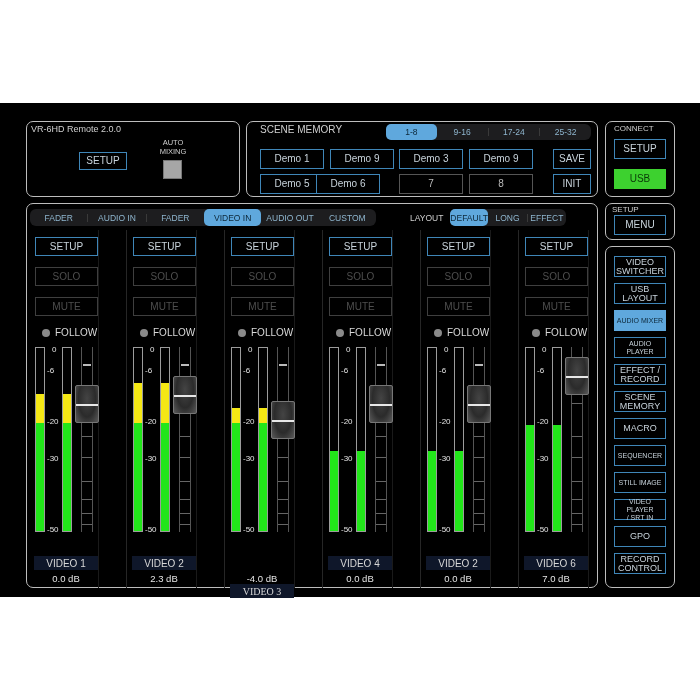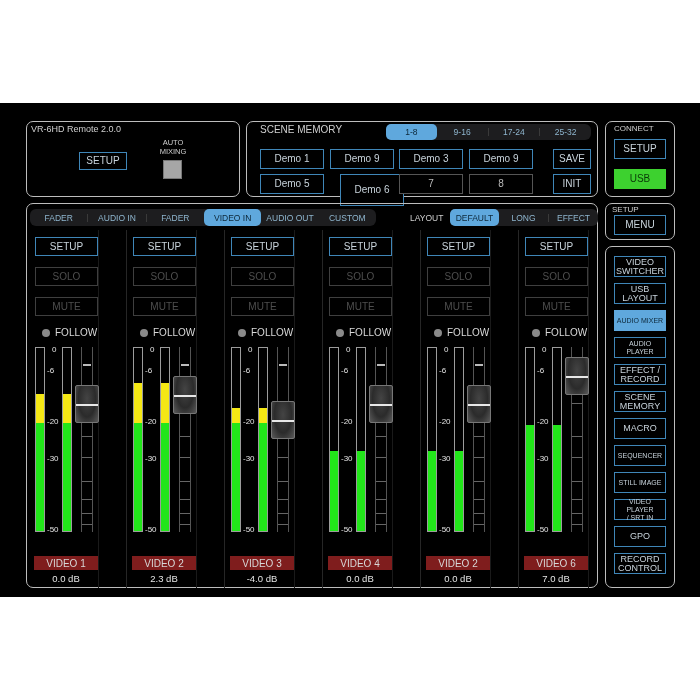--- a/index.html
+++ b/index.html
@@ -24,21 +24,21 @@
   .meter .g { position: absolute; left: 0; right: 0; bottom: 0; background: #22e61a; }
   .meter .y { position: absolute; left: 0; right: 0; background: #f5e814; }
   .scale { position: absolute; font-size: 8px; color: #e4e4e4; }
   .track { position: absolute; width: 12px; border-left: 1px solid #555; border-right: 1px solid #555; }
   .tick { position: absolute; left: 0; right: 0; height: 1px; background: #666; }
   .tick.hi { background: #bbb; height: 2px; left: 1px; right: 1px; }
   .knob { position: absolute; width: 24px; height: 38px; border: 1px solid #777; border-radius: 2px; background: radial-gradient(ellipse at 50% 35%, #444 0%, #2b2b2b 55%, #5a5a5a 100%); }
   .knob .line { position: absolute; left: 0; right: 0; top: 18px; height: 2px; background: #e8e8e8; }
   .follow { position: absolute; font-size: 10px; color: #d9d9d9; display: flex; align-items: center; gap: 5px; }
   .follow .dot { width: 8px; height: 8px; border-radius: 50%; background: #8a8a8a; }
-  .chname { position: absolute; width: 64px; height: 14px; background: #7f1d1d; color: #d7d7d7; font-size: 10px; display: flex; align-items: center; justify-content: center; }
+  .chname { position: absolute; width: 64px; height: 14px; background: #0f172a; color: #d7d7d7; font-size: 10px; display: flex; align-items: center; justify-content: center; }
   .chval { position: absolute; width: 64px; font-size: 9.5px; color: #e5e5e5; text-align: center; }
 </style>
 </head>
 <body>
 
 <div class="screen"></div>
 
 <div class="panel" style="left:26px;top:121px;width:214px;height:76px;"></div>
 <div class="lbl" style="left:31px;top:124px;font-size:9px;">VR-6HD Remote 2.0.0</div>
 <div class="btn" style="left:79px;top:152px;width:48px;height:18px;">SETUP</div>
@@ -56,21 +56,21 @@
   <div class="sep"></div>
   <div class="it">17-24</div>
   <div class="sep"></div>
   <div class="it">25-32</div>
 </div>
 <div class="btn" style="left:260px;top:149px;width:64px;height:20px;">Demo 1</div>
 <div class="btn" style="left:330px;top:149px;width:64px;height:20px;">Demo 9</div>
 <div class="btn" style="left:399px;top:149px;width:64px;height:20px;">Demo 3</div>
 <div class="btn" style="left:469px;top:149px;width:64px;height:20px;">Demo 9</div>
 <div class="btn" style="left:260px;top:174px;width:64px;height:20px;">Demo 5</div>
-<div class="btn" style="left:340px;top:174px;width:64px;height:32px;">Demo 6</div>
+<div class="btn" style="left:316px;top:174px;width:64px;height:20px;">Demo 6</div>
 <div class="btn plain" style="left:399px;top:174px;width:64px;height:20px;">7</div>
 <div class="btn plain" style="left:469px;top:174px;width:64px;height:20px;">8</div>
 <div class="btn" style="left:553px;top:149px;width:38px;height:20px;">SAVE</div>
 <div class="btn" style="left:553px;top:174px;width:38px;height:20px;">INIT</div>
 
 <div class="panel" style="left:605px;top:121px;width:70px;height:76px;"></div>
 <div class="lbl" style="left:614px;top:124px;font-size:8px;">CONNECT</div>
 <div class="btn" style="left:614px;top:139px;width:52px;height:20px;">SETUP</div>
 <div class="btn usb" style="left:614px;top:169px;width:52px;height:20px;">USB</div>
 
@@ -129,21 +129,21 @@
   <div class="it">FADER</div>
   <div class="sep"></div>
   <div class="it">AUDIO IN</div>
   <div class="sep"></div>
   <div class="it">FADER</div>
   <div class="it on">VIDEO IN</div>
   <div class="it">AUDIO OUT</div>
   <div class="it">CUSTOM</div>
 </div>
 <div class="lbl" style="left:410px;top:213px;font-size:8.5px;">LAYOUT</div>
-<div class="seg" style="left:450px;top:209px;width:148px;height:17px;">
+<div class="seg" style="left:450px;top:209px;width:116px;height:17px;">
   <div class="it on">DEFAULT</div>
   <div class="it">LONG</div>
   <div class="sep"></div>
   <div class="it">EFFECT</div>
 </div>
 
 <div id="channels">
     <div class="chsep" style="left:98px;background:#1a1a1a;"></div>
     <div class="btn" style="left:35px;top:237px;width:63px;height:19px;">SETUP</div>
     <div class="btn grey" style="left:35px;top:267px;width:63px;height:19px;">SOLO</div>
@@ -245,21 +245,21 @@
       <div class="tick" style="top:89px;"></div>
       <div class="tick" style="top:110px;"></div>
       <div class="tick" style="top:134px;"></div>
       <div class="tick" style="top:152px;"></div>
       <div class="tick" style="top:166px;"></div>
       <div class="tick" style="top:177px;"></div>
     </div>
     <div class="knob" style="left:271px;top:401px;">
       <div class="line"></div>
     </div>
-    <div class="chname" style="left:230px;top:556px;">VIDEO 3</div>
+    <div class="chname" style="left:230px;top:584px;font-family:Liberation Serif, serif;">VIDEO 3</div>
     <div class="chval" style="left:230px;top:573px;">-4.0 dB</div>
     <div class="chsep" style="left:322px;"></div>
     <div class="chsep" style="left:392px;background:#1a1a1a;"></div>
     <div class="btn" style="left:329px;top:237px;width:63px;height:19px;">SETUP</div>
     <div class="btn grey" style="left:329px;top:267px;width:63px;height:19px;">SOLO</div>
     <div class="btn grey" style="left:329px;top:297px;width:63px;height:19px;">MUTE</div>
     <div class="follow" style="left:336px;top:327px;">
       <span class="dot"></span>
       <span>FOLLOW</span>
     </div>

